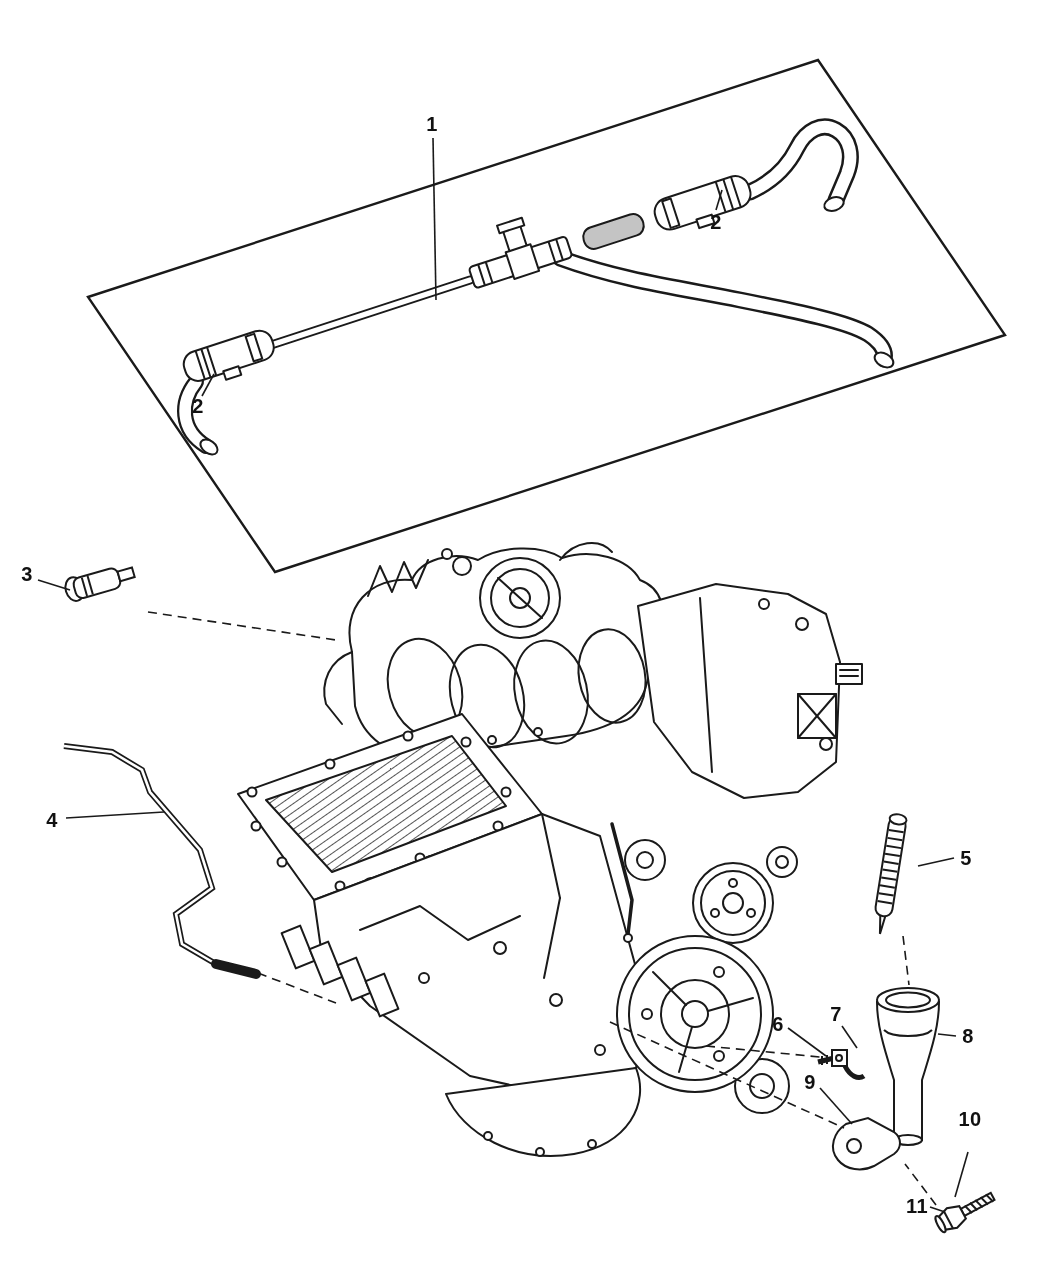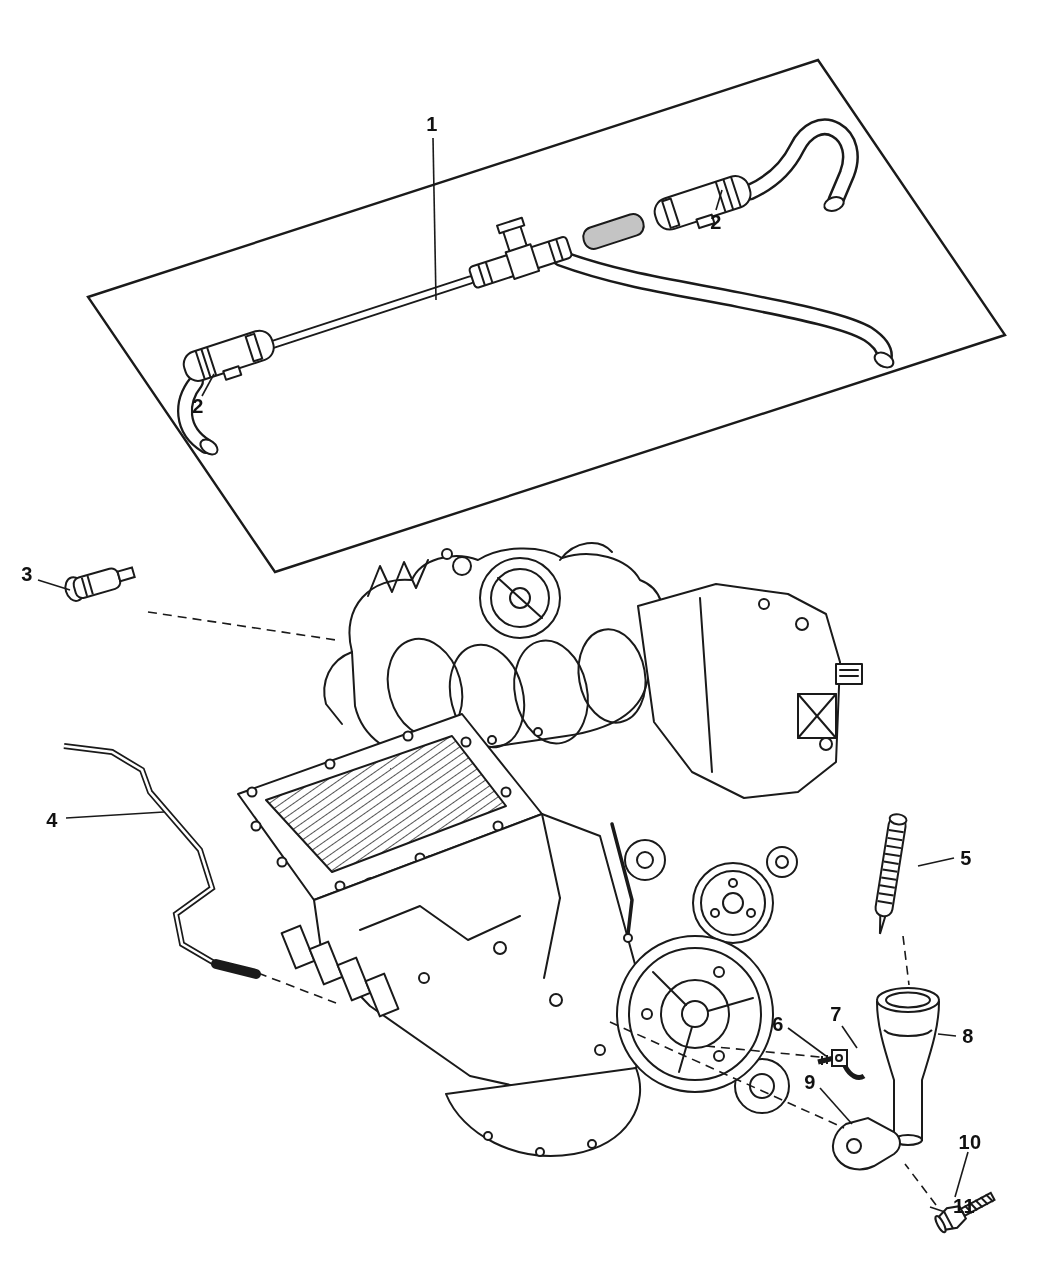--- a/index.html
+++ b/index.html
@@ -301,16 +301,16 @@
   <div class="callout" style="left:432px;top:124px">1</div>
   <div class="callout" style="left:716px;top:222px">2</div>
   <div class="callout" style="left:198px;top:406px">2</div>
   <div class="callout" style="left:27px;top:574px">3</div>
   <div class="callout" style="left:52px;top:820px">4</div>
   <div class="callout" style="left:966px;top:858px">5</div>
   <div class="callout" style="left:778px;top:1024px">6</div>
   <div class="callout" style="left:836px;top:1014px">7</div>
   <div class="callout" style="left:968px;top:1036px">8</div>
   <div class="callout" style="left:810px;top:1082px">9</div>
-  <div class="callout" style="left:970px;top:1142px">10</div>
-  <div class="callout" style="left:964px;top:1206px">11</div>
+  <div class="callout" style="left:970px;top:1119px">10</div>
+  <div class="callout" style="left:917px;top:1206px">11</div>
 
 </div>
 
 </body></html>

